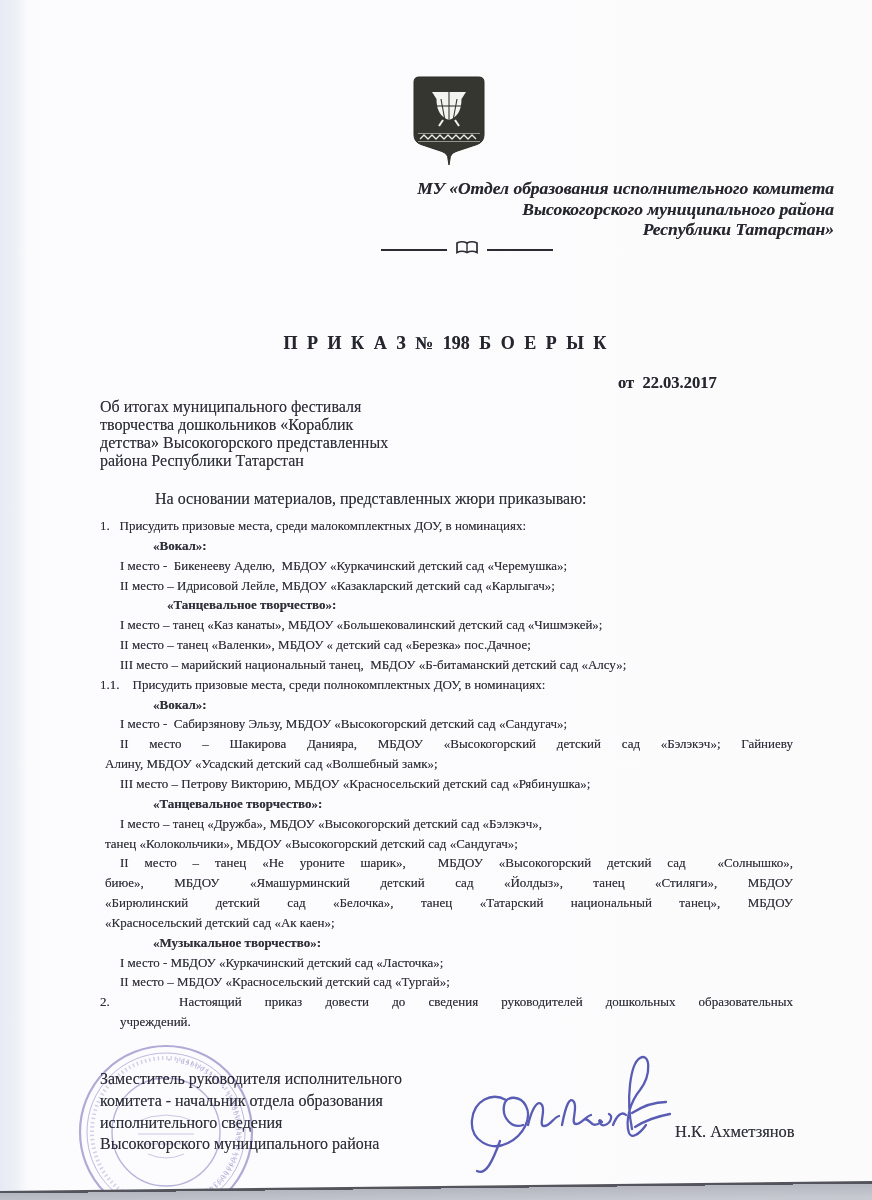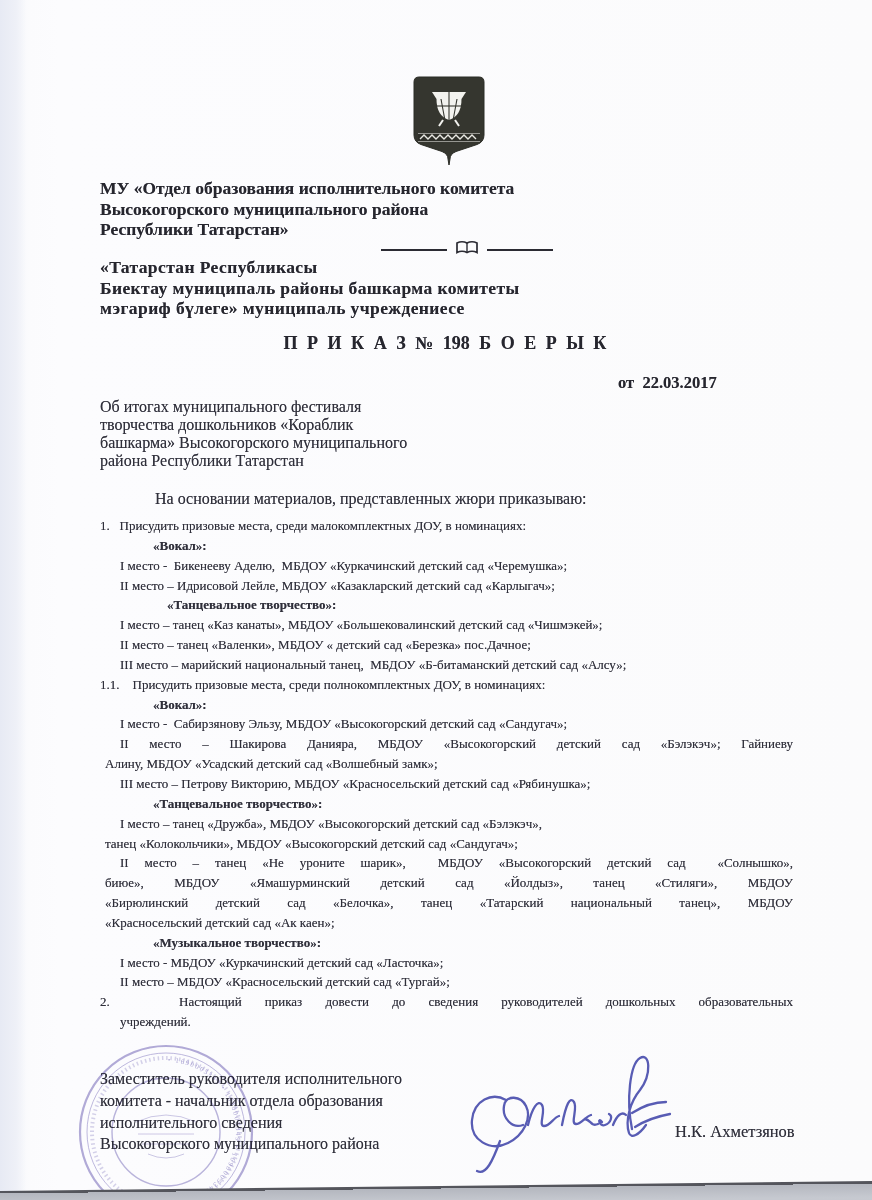--- a/index.html
+++ b/index.html
@@ -8,22 +8,22 @@
     background:linear-gradient(90deg,#f2f4fa 0,#fbfbfd 30px,#fcfcfe 60px,#fbfbfc 100%);
     overflow:hidden;
     font-family:"Liberation Serif","DejaVu Serif",serif;
     color:#2f2f3a;
   }
   .abs{position:absolute;}
   
   .edge-strip{left:0;top:0;bottom:0;width:26px;
     background:linear-gradient(90deg,#e7eaf4 0,#eef0f7 60%,rgba(255,255,255,0));}
   
-  .hdr{left:100px;width:734px;text-align:left;font-weight:bold;
-    font-size:17.5px;line-height:20.6px;color:#26262e;}
+  .hdr{left:100px;width:734px;text-align:right;font-weight:bold;
+    font-size:17.5px;line-height:20.6px;color:#26262e;font-style:italic;}
   .hdr-ru{top:178px;}
   .hdr-tat{top:257px;letter-spacing:.4px;}
   .divider{top:240px;left:100px;width:734px;display:flex;align-items:center;justify-content:center;gap:8px;}
   .divider .bar{width:66px;border-top:2.2px solid #2b2b33;}
   .order-title{top:333px;left:100px;width:690px;text-align:center;font-weight:bold;
     font-size:18px;word-spacing:5px;color:#26262e;}
   .order-date{top:373px;left:618px;font-weight:bold;font-size:16.5px;color:#26262e;}
   
   .subject{top:398px;left:100px;width:360px;font-size:16px;line-height:17.9px;}
   .intro{top:490px;left:155px;font-size:16px;}
@@ -91,36 +91,30 @@
     <span class="bar"></span>
     <span>
       <svg width="24" height="15" viewBox="0 0 24 15">
         <path d="M2,3 Q7,.5 12,3 Q17,.5 22,3 V12.5 Q17,10 12,12.5 Q7,10 2,12.5 Z" fill="none" stroke="#2b2b33" stroke-width="1.7"></path>
         <line x1="12" y1="3" x2="12" y2="12.5" stroke="#2b2b33" stroke-width="1.4"></line>
       </svg>
     </span>
     <span class="bar"></span>
   </div>
 
-  <div class="abs hdr hdr-tat txt">
-
-  <div>«Татарстан Республикасы</div>
-      <div>Биектау муниципаль районы башкарма комитеты</div>
-      <div>мэгариф бүлеге» муниципаль учреждениесе</div>
-    </div>
 
   <div class="abs order-title txt">П Р И К А З  № 198   Б О Е Р Ы К</div>
 
   <div class="abs order-date txt">от&nbsp; 22.03.2017</div>
 
   <div class="abs subject txt">
 
   <div>Об итогах муниципального фестиваля</div>
       <div>творчества дошкольников «Кораблик</div>
-      <div>башкарма» Высокогорского муниципального</div>
+      <div>детства» Высокогорского представленных</div>
       <div>района Республики Татарстан</div>
     </div>
 
   <div class="abs intro txt">На основании материалов, представленных  жюри приказываю:</div>
 
   <div class="abs body txt">
 
   <div class="ln s-num">1.&nbsp;&nbsp;&nbsp;Присудить призовые места, среди малокомплектных ДОУ, в номинациях:</div>
       <div class="ln s-genre">«Вокал»:</div>
       <div class="ln s-place">I место -&nbsp; Бикенееву Аделю,&nbsp; МБДОУ «Куркачинский детский сад «Черемушка»;</div>

